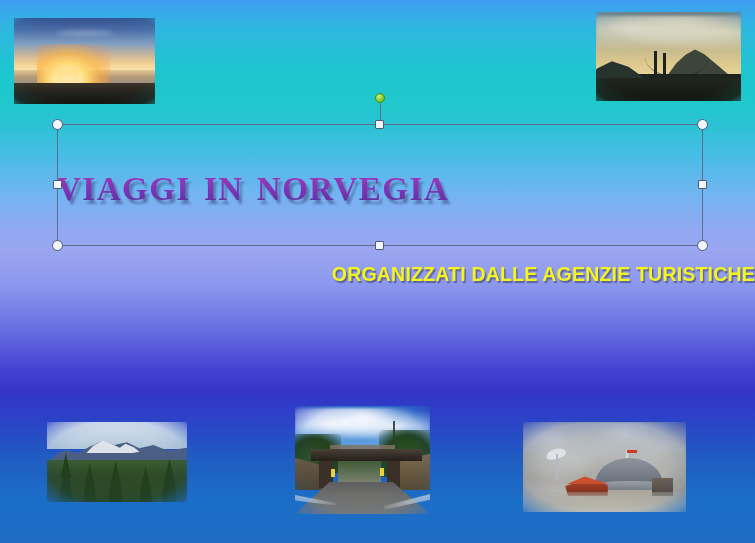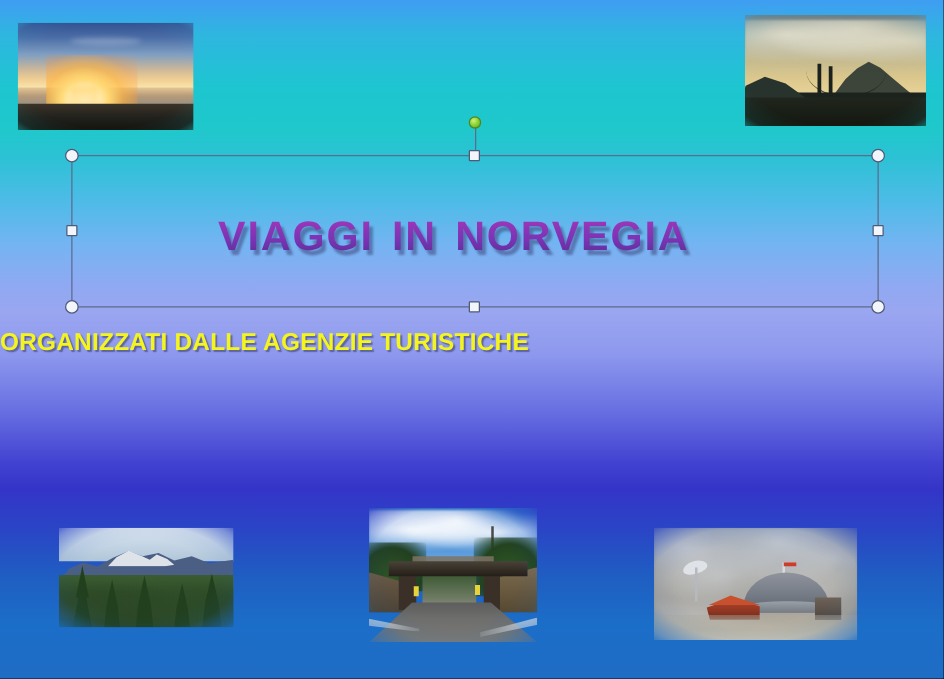--- a/index.html
+++ b/index.html
@@ -331,45 +331,45 @@
   #photo-sunset, #photo-bridge {
     -webkit-mask-image: radial-gradient(ellipse 80% 80% at 50% 50%,
        #000 62%, rgba(0,0,0,0.9) 80%, rgba(0,0,0,0.3) 94%, rgba(0,0,0,0) 100%);
     mask-image: radial-gradient(ellipse 80% 80% at 50% 50%,
        #000 62%, rgba(0,0,0,0.9) 80%, rgba(0,0,0,0.3) 94%, rgba(0,0,0,0) 100%);
   }
 
   
   #title-text {
     position: absolute;
-    left: 40px;
+    left: 57px;
     top: 156px;
     width: 646px;
-    text-align: center;
-    font-family: Liberation Sans, sans-serif;
+    text-align: left;
+    font-family: Liberation Serif, serif;
     font-size: 47px;
     line-height: 56px;
     font-weight: 700;
     letter-spacing: 1.5px;
     font-variant: small-caps;
     text-transform: lowercase;
     white-space: nowrap;
     background: linear-gradient(180deg, #d23fb0 0%, #b93ab6 18%, #9436b8 42%,
                 #7a33b4 64%, #5f2f9c 84%, #4d2a86 100%);
     -webkit-background-clip: text;
     background-clip: text;
     color: transparent;
     -webkit-text-fill-color: transparent;
     filter: drop-shadow(3px 4px 1px rgba(40,30,80,0.40));
   }
 
   #subtitle-line1, #subtitle-line2 {
     position: absolute;
     left: 0; right: 0;
-    text-align: left;
+    text-align: right;
     color: #f5f51e;
     font-size: 19.5px;
     font-weight: 600;
     letter-spacing: 0.2px;
     text-shadow: 1.5px 1.5px 1px rgba(30,30,60,0.45);
   }
   #subtitle-line1 { top: 263px; }
   #subtitle-line2 { top: 300px; }
 
   #tagline {

